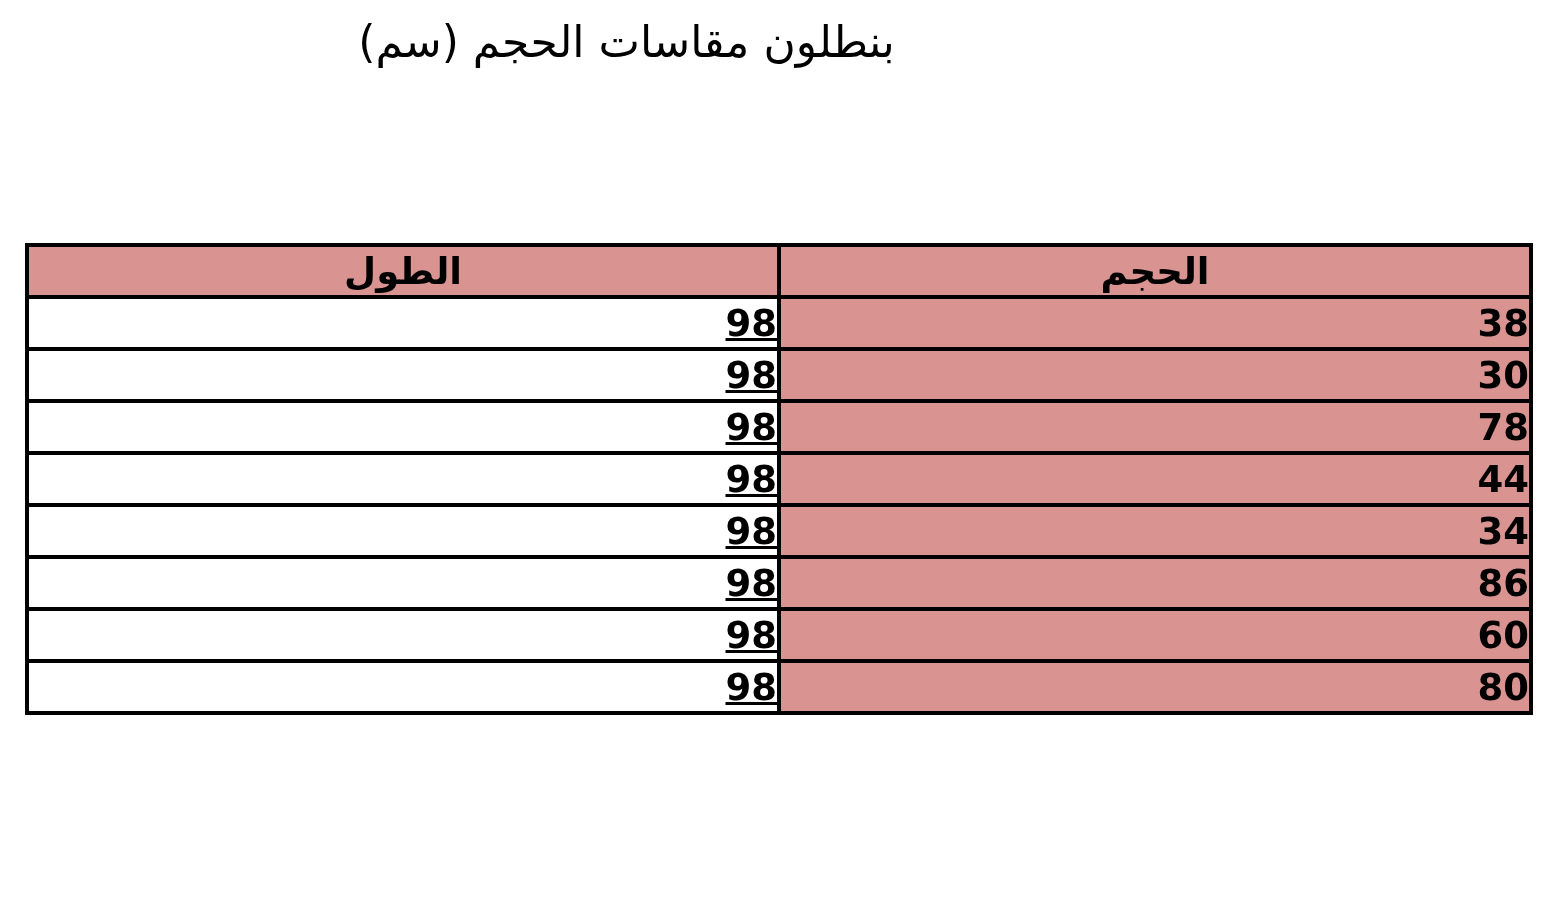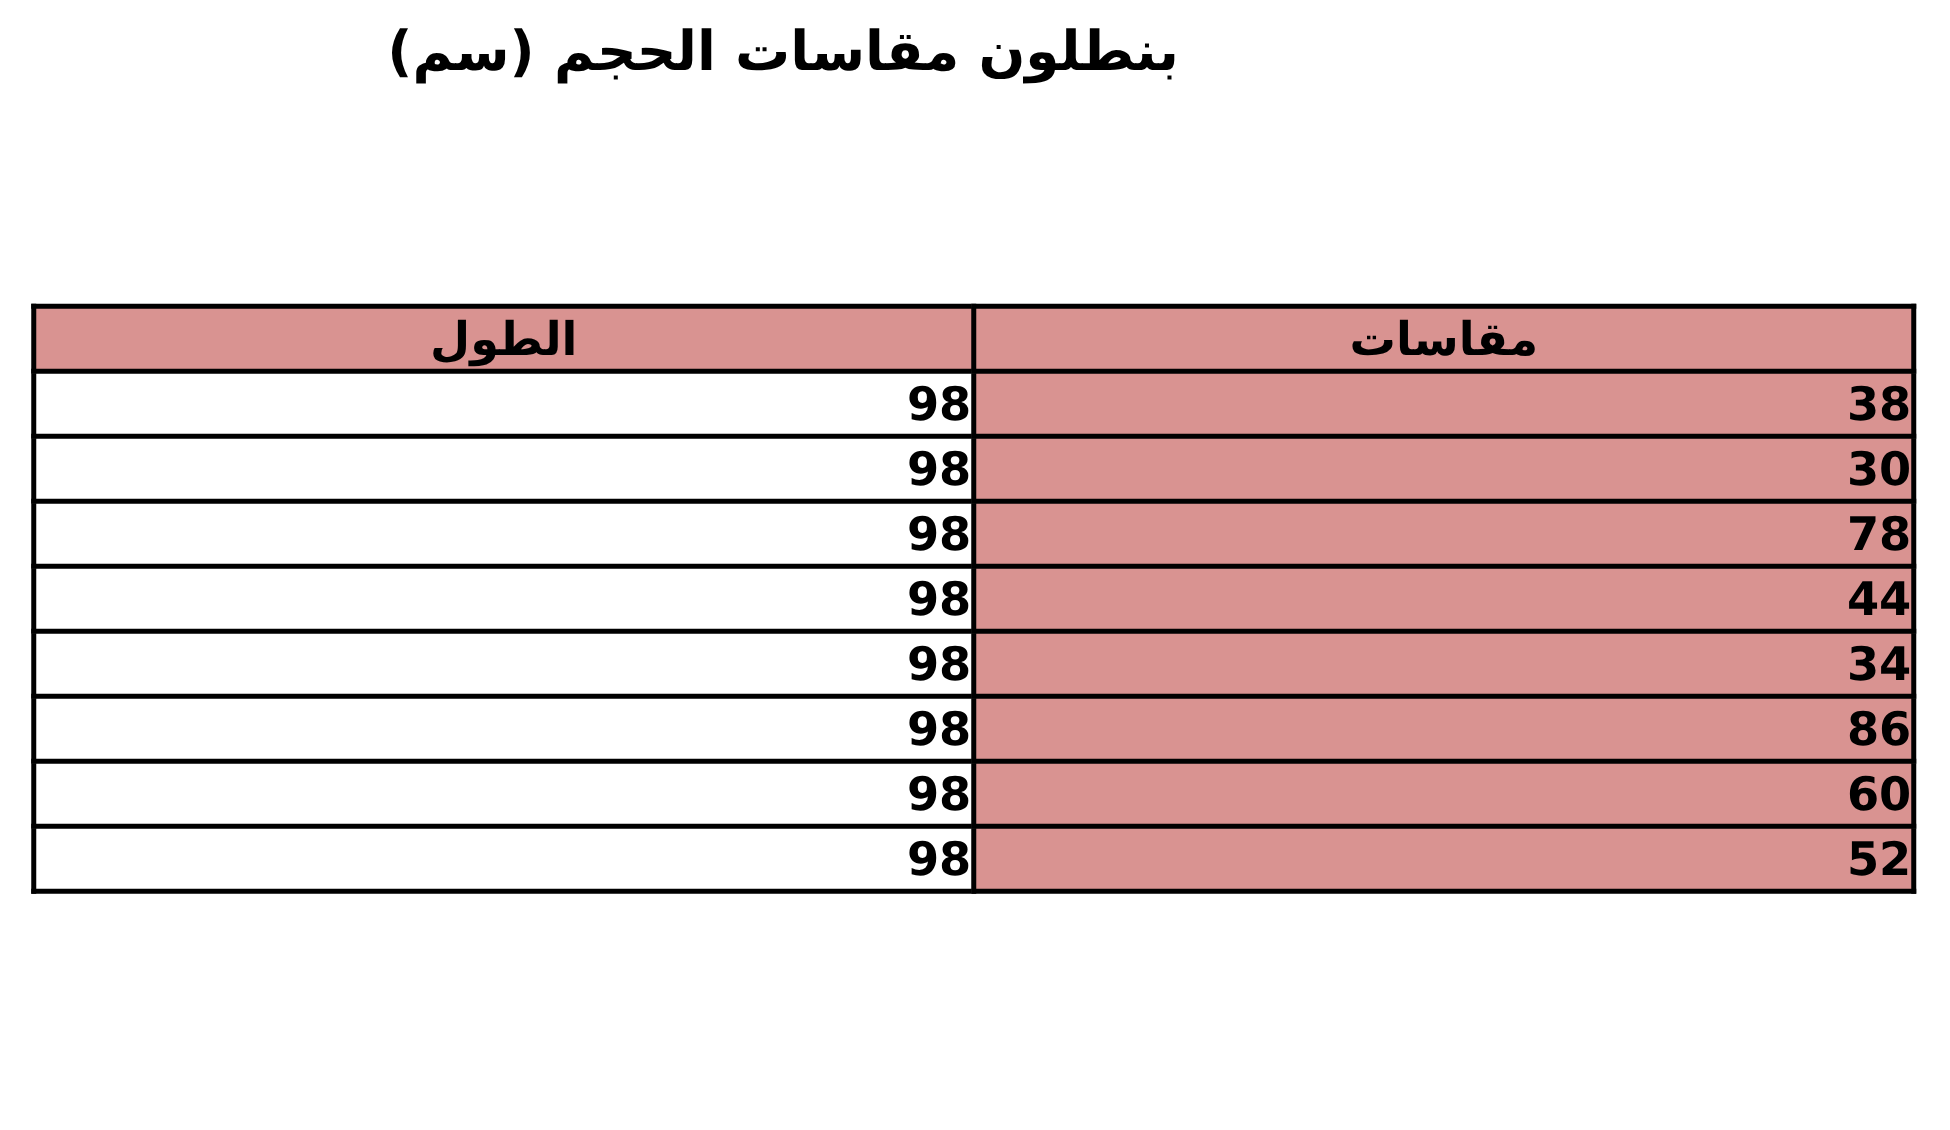--- a/index.html
+++ b/index.html
@@ -19,21 +19,21 @@
   }
   .page-title {
     position: absolute;
     top: 0;
     left: 0;
     width: 1253px;
     padding-top: 6px;
     text-align: center;
     direction: rtl;
     font-size: 44px;
-    font-weight: bold;
+    font-weight: normal;
     line-height: 72px;
   }
   table.size-table {
     position: absolute;
     left: 25px;
     top: 243px;
     width: 1508px;
     height: 468px;
     border-collapse: collapse;
     table-layout: fixed;
@@ -47,31 +47,31 @@
     font-size: 37px;
     height: 52px;
     padding: 0;
     line-height: 1;
   }
   th.col-size, th.col-length {
     background: var(--accent-pink);
     font-size: 38px;
   }
   td.cell-size { background: var(--accent-pink); }
-  td.cell-length { background: var(--background); }
+  td.cell-length { background: var(--background); text-decoration: underline; }
 </style>
 </head>
 <body>
 
 <div class="page-title">بنطلون مقاسات الحجم (سم)</div>
 
 <table class="size-table">
   <thead>
     <tr>
-      <th class="col-size">مقاسات</th>
+      <th class="col-size">الحجم</th>
       <th class="col-length">الطول</th>
     </tr>
   </thead>
   <tbody>
     <tr>
       <td class="cell-size">38</td>
       <td class="cell-length">98</td>
     </tr>
     <tr>
       <td class="cell-size">30</td>
@@ -91,17 +91,17 @@
     </tr>
     <tr>
       <td class="cell-size">86</td>
       <td class="cell-length">98</td>
     </tr>
     <tr>
       <td class="cell-size">60</td>
       <td class="cell-length">98</td>
     </tr>
     <tr>
-      <td class="cell-size">52</td>
+      <td class="cell-size">80</td>
       <td class="cell-length">98</td>
     </tr>
   </tbody>
 </table>
 
 </body></html>

